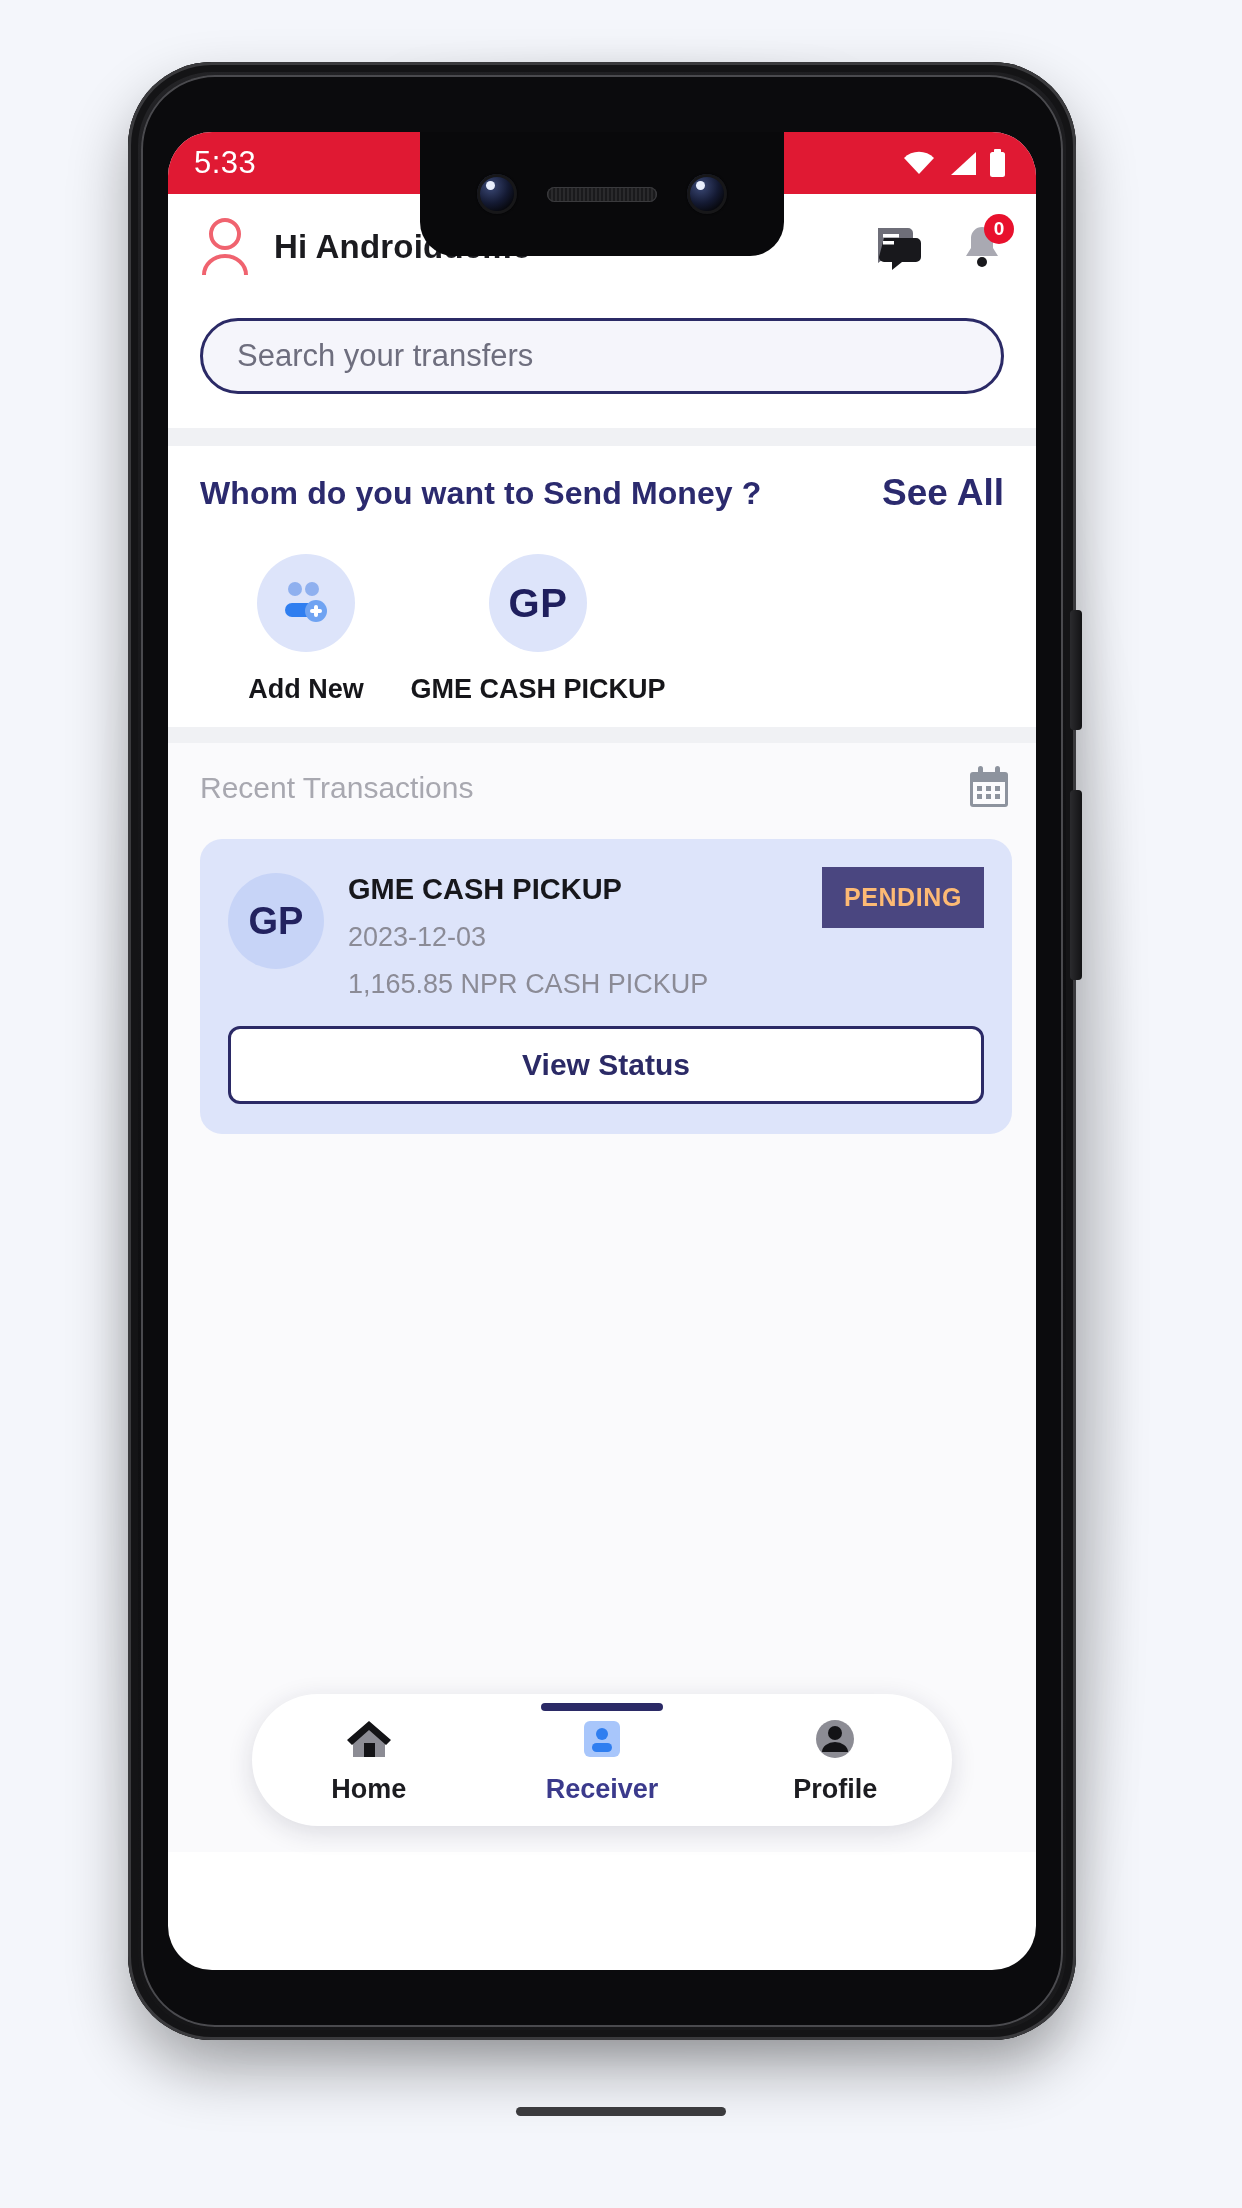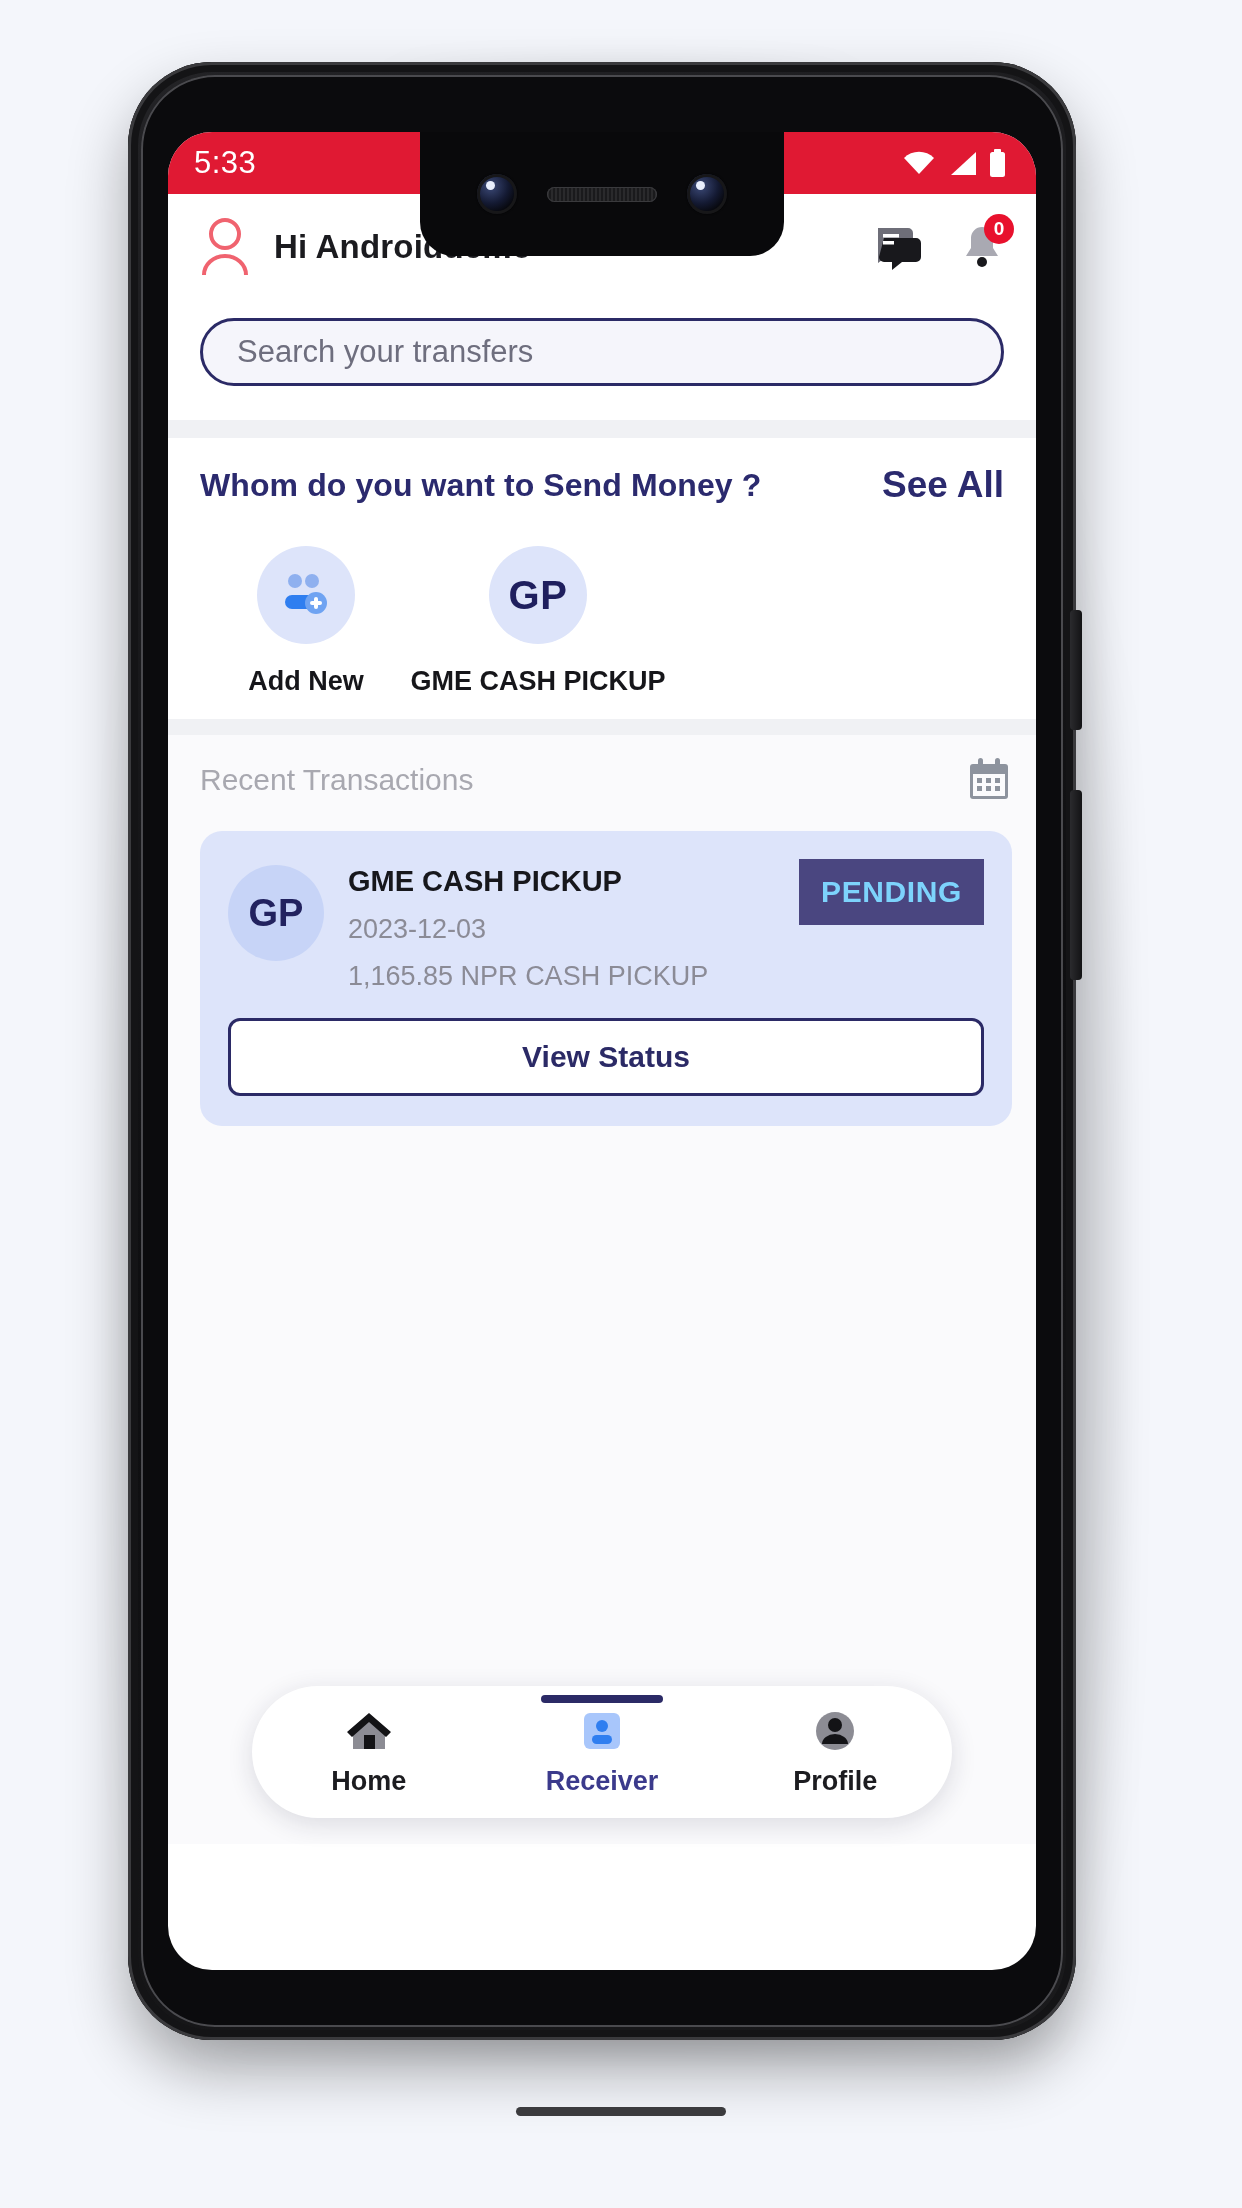--- a/index.html
+++ b/index.html
@@ -142,21 +142,21 @@
     display: flex; align-items: center; justify-content: center;
     padding: 0 6px;
   }
 
   
   .search-section {
     background: #ffffff;
     padding: 18px 32px 34px 32px;
   }
   .search-box {
-    height: 68px;
+    height: 76px;
     border: 3px solid #2b2a66;
     border-radius: 44px;
     background: #f5f5fb;
     display: flex; align-items: center;
     padding: 0 34px;
   }
   .search-placeholder {
     font-size: 31px; color: #6e6e7e; font-weight: 500;
   }
 
@@ -213,22 +213,22 @@
     display: flex; align-items: center; justify-content: center;
     flex: 0 0 auto; margin-top: 6px;
   }
   .txn-avatar span { font-size: 38px; font-weight: bold; color: #22225f; }
   .txn-info { flex: 1 1 auto; padding-top: 6px; }
   .txn-name { font-size: 29px; font-weight: bold; color: #17171c; margin-bottom: 16px; }
   .txn-date { font-size: 27px; color: #8b8b96; margin-bottom: 16px; }
   .txn-amount-row { font-size: 27px; color: #8b8b96; }
   .txn-amount-row .amt { }
   .status-badge {
-    background: #4a4680; color: #7dd3fc;
-    font-size: 30px; font-weight: bold; letter-spacing: 0.6px;
+    background: #4a4680; color: #fdba74;
+    font-size: 25px; font-weight: bold; letter-spacing: 0.6px;
     padding: 16px 22px;
     align-self: flex-start;
     flex: 0 0 auto;
   }
   .view-status-btn {
     margin-top: 26px;
     height: 78px;
     background: #ffffff;
     border: 3px solid #2b2a66;
     border-radius: 12px;

